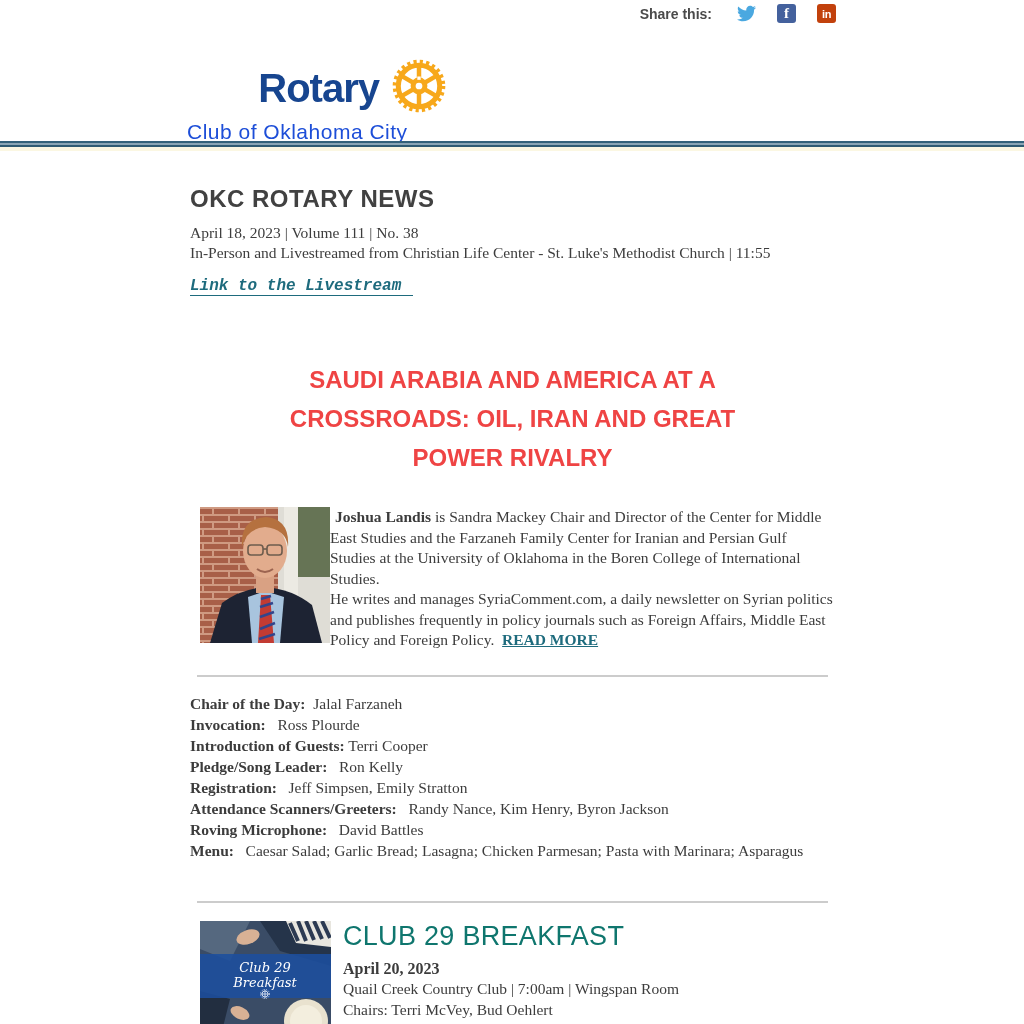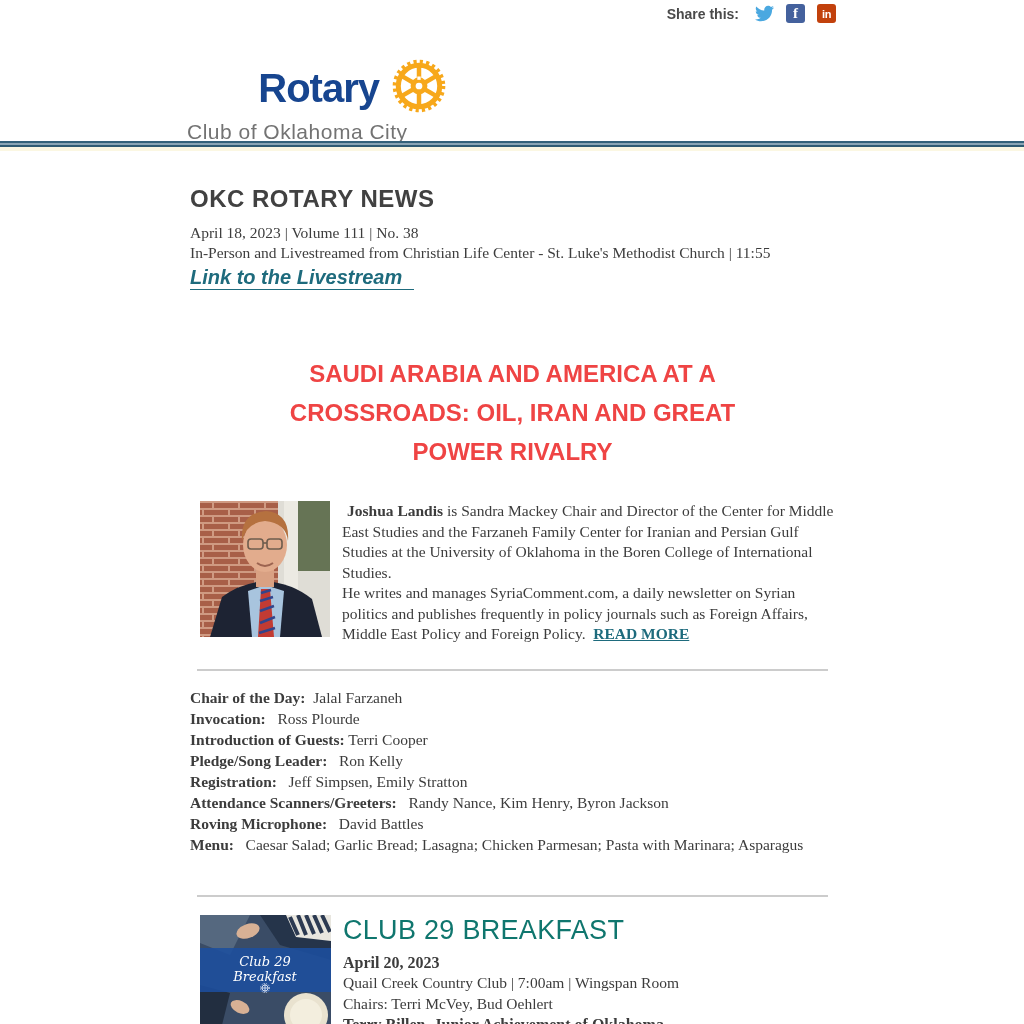--- a/index.html
+++ b/index.html
@@ -6,61 +6,61 @@
   html,body { background:#ffffff; }
   body {
     width:1024px; height:1024px; overflow:hidden; position:relative;
     font-family:"Liberation Sans", sans-serif; color:#3d3d3d;
   }
   .page { position:relative; width:1024px; height:1024px; }
 
   
   .share-bar {
     position:absolute; top:4px; left:0; width:836px;
-    display:flex; justify-content:flex-end; align-items:center; gap:12px;
+    display:flex; justify-content:flex-end; align-items:center; gap:21px;
   }
   .share-label { font-weight:bold; font-size:14px; color:#4a4a4a; margin-right:4px; }
   .soc { width:19px; height:19px; border-radius:3px; display:flex; align-items:center;
          justify-content:center; color:#fff; font-weight:bold; cursor:pointer; }
   .soc.tw { background:transparent; }
   .soc.fb { background:#44619d; font-family:"Liberation Serif", serif; font-size:15px; }
   .soc.li { background:#c2410c; font-size:11px; letter-spacing:-0.5px; }
 
   
   .logo-block { position:absolute; top:58px; left:187px; width:260px; }
   .logo-top { display:flex; align-items:center; gap:12px; justify-content:flex-end; }
   .logo-word { font-size:40px; font-weight:bold; color:#17458f; letter-spacing:-1px; }
-  .logo-sub { font-size:21px; color:#737373; margin-top:2px; letter-spacing:0.5px; }
+  .logo-sub { font-size:21px; color:#1d4ed8; margin-top:2px; letter-spacing:0.5px; }
 
   
   .top-divider { position:absolute; top:141px; left:0; width:1024px; }
   .top-divider .l1 { height:2px; background:#33617a; }
   .top-divider .l2 { height:2px; background:#8aa5b5; }
   .top-divider .l3 { height:2px; background:#2f5b73; }
   .top-divider .l4 { height:4px; background:#fbf7e2; }
 
   
   .content { position:absolute; top:185px; left:190px; width:645px; }
 
   .news-title { font-size:24px; font-weight:bold; color:#414141; letter-spacing:0.5px; }
   .serif { font-family:"Liberation Serif", serif; font-size:15.5px; color:#3d3d3d; }
   .issue-line { margin-top:10px; line-height:20px; }
   .venue-line { line-height:20px; }
   .livestream-link {
-    display:inline-block; margin-top:3px; font-family:Liberation Sans, sans-serif;
-    font-size:20px; font-weight:bold; font-style:italic; color:#1e6b7d;
+    display:inline-block; margin-top:14px; font-family:Liberation Mono, monospace;
+    font-size:16px; font-weight:bold; font-style:italic; color:#1e6b7d;
     border-bottom:1.5px solid #1e6b7d; padding-right:12px; cursor:pointer;
   }
 
   .headline {
     margin:64px auto 0 auto; max-width:510px; text-align:center;
     font-size:24px; font-weight:bold; color:#ef4444; line-height:39px;
   }
 
-  .speaker-row { margin-top:30px; display:flex; gap:12px; padding-left:10px; }
+  .speaker-row { margin-top:30px; display:flex; padding-left:10px; }
   .portrait { width:130px; height:136px; flex:0 0 130px; }
   .bio { flex:1; font-family:"Liberation Serif", serif; font-size:15.5px;
          line-height:20.5px; color:#3c3c3c; }
   .bio .lead-indent { display:inline-block; width:5px; }
   .read-more { color:#1e6b7d; font-weight:bold; text-decoration:underline; cursor:pointer; }
 
   .rule { border:0; border-top:2px solid #cccccc; margin:24px 7px 0 7px; }
 
   .roster { margin-top:16px; font-family:"Liberation Serif", serif; font-size:15.5px;
             line-height:21px; color:#3c3c3c; }

